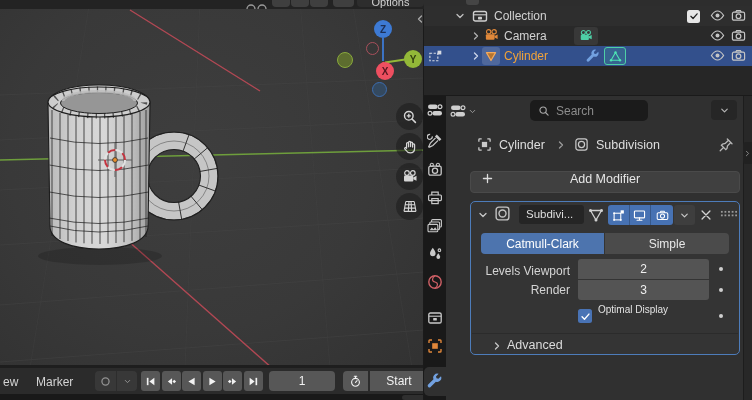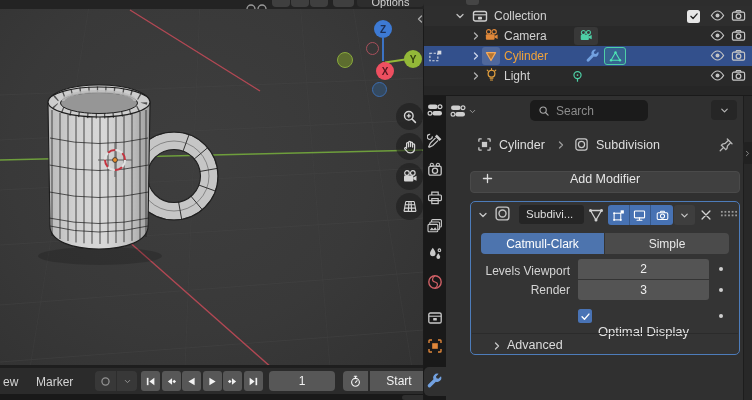--- a/index.html
+++ b/index.html
@@ -587,48 +587,20 @@
             <use href="#s-eye"></use>
           </svg>
         </span>
       <span class="ol-cam">
           <svg class="i" width="15" height="15">
             <use href="#s-cam"></use>
           </svg>
         </span>
     </div>
 
-    <div class="ol-row" style="top:66px;background:#292929">
-      <span class="ol-chev" style="left:46px">
-          <svg class="i" width="12" height="12">
-            <use href="#s-chevR"></use>
-          </svg>
-        </span>
-      <span class="ol-ico" style="left:60px;color:#e5a13e">
-          <svg class="i" width="15" height="15">
-            <use href="#s-bulb"></use>
-          </svg>
-        </span>
-      <span class="ol-label" style="left:80px">Light</span>
-      <span class="ol-ico" style="left:146px;top:2.5px;color:#4ecfa6">
-          <svg class="i" width="15" height="15">
-            <use href="#s-plight"></use>
-          </svg>
-        </span>
-      <span class="ol-eye">
-          <svg class="i" width="15" height="15">
-            <use href="#s-eye"></use>
-          </svg>
-        </span>
-      <span class="ol-cam">
-          <svg class="i" width="15" height="15">
-            <use href="#s-cam"></use>
-          </svg>
-        </span>
-    </div>
   </div>
 
   <div id="props" class="abs">
 
     <div id="tabstrip" class="abs">
       <div id="tab-active-bg"></div>
       <svg class="tab i" style="top:6px;color:#cfcfcf">
           <use href="#s-props"></use>
         </svg>
       <svg class="tab i" style="top:37px;color:#c9c9c9">
@@ -762,21 +734,21 @@
 
       <span class="f-label" style="top:78px">Render</span>
       <div class="f-field" style="top:78px;border-radius:0 0 3px 3px"><span>3</span></div>
       <span class="anim-dot" style="top:86px"></span>
 
       <div id="opt-check" class="p-abs">
           <svg class="i" width="11" height="11">
             <use href="#s-check"></use>
           </svg>
         </div>
-      <span class="p-abs" style="left:127px;top:122px;font-size:13px;color:#e2e2e2">Optimal Display</span>
+      <span class="p-abs" style="left:127px;top:102px;font-size:10px;color:#e2e2e2">Optimal Display</span>
       <span class="anim-dot" style="top:112px"></span>
 
       <div id="p-sep" class="p-abs"></div>
 
       <svg class="p-abs i" style="left:20px;top:138px;color:#c6c6c6" width="12" height="12">
           <use href="#s-chevR"></use>
         </svg>
       <span class="p-abs" style="left:36px;top:136px;font-size:12.5px;color:#dcdcdc">Advanced</span>
     </div>
   </div>

